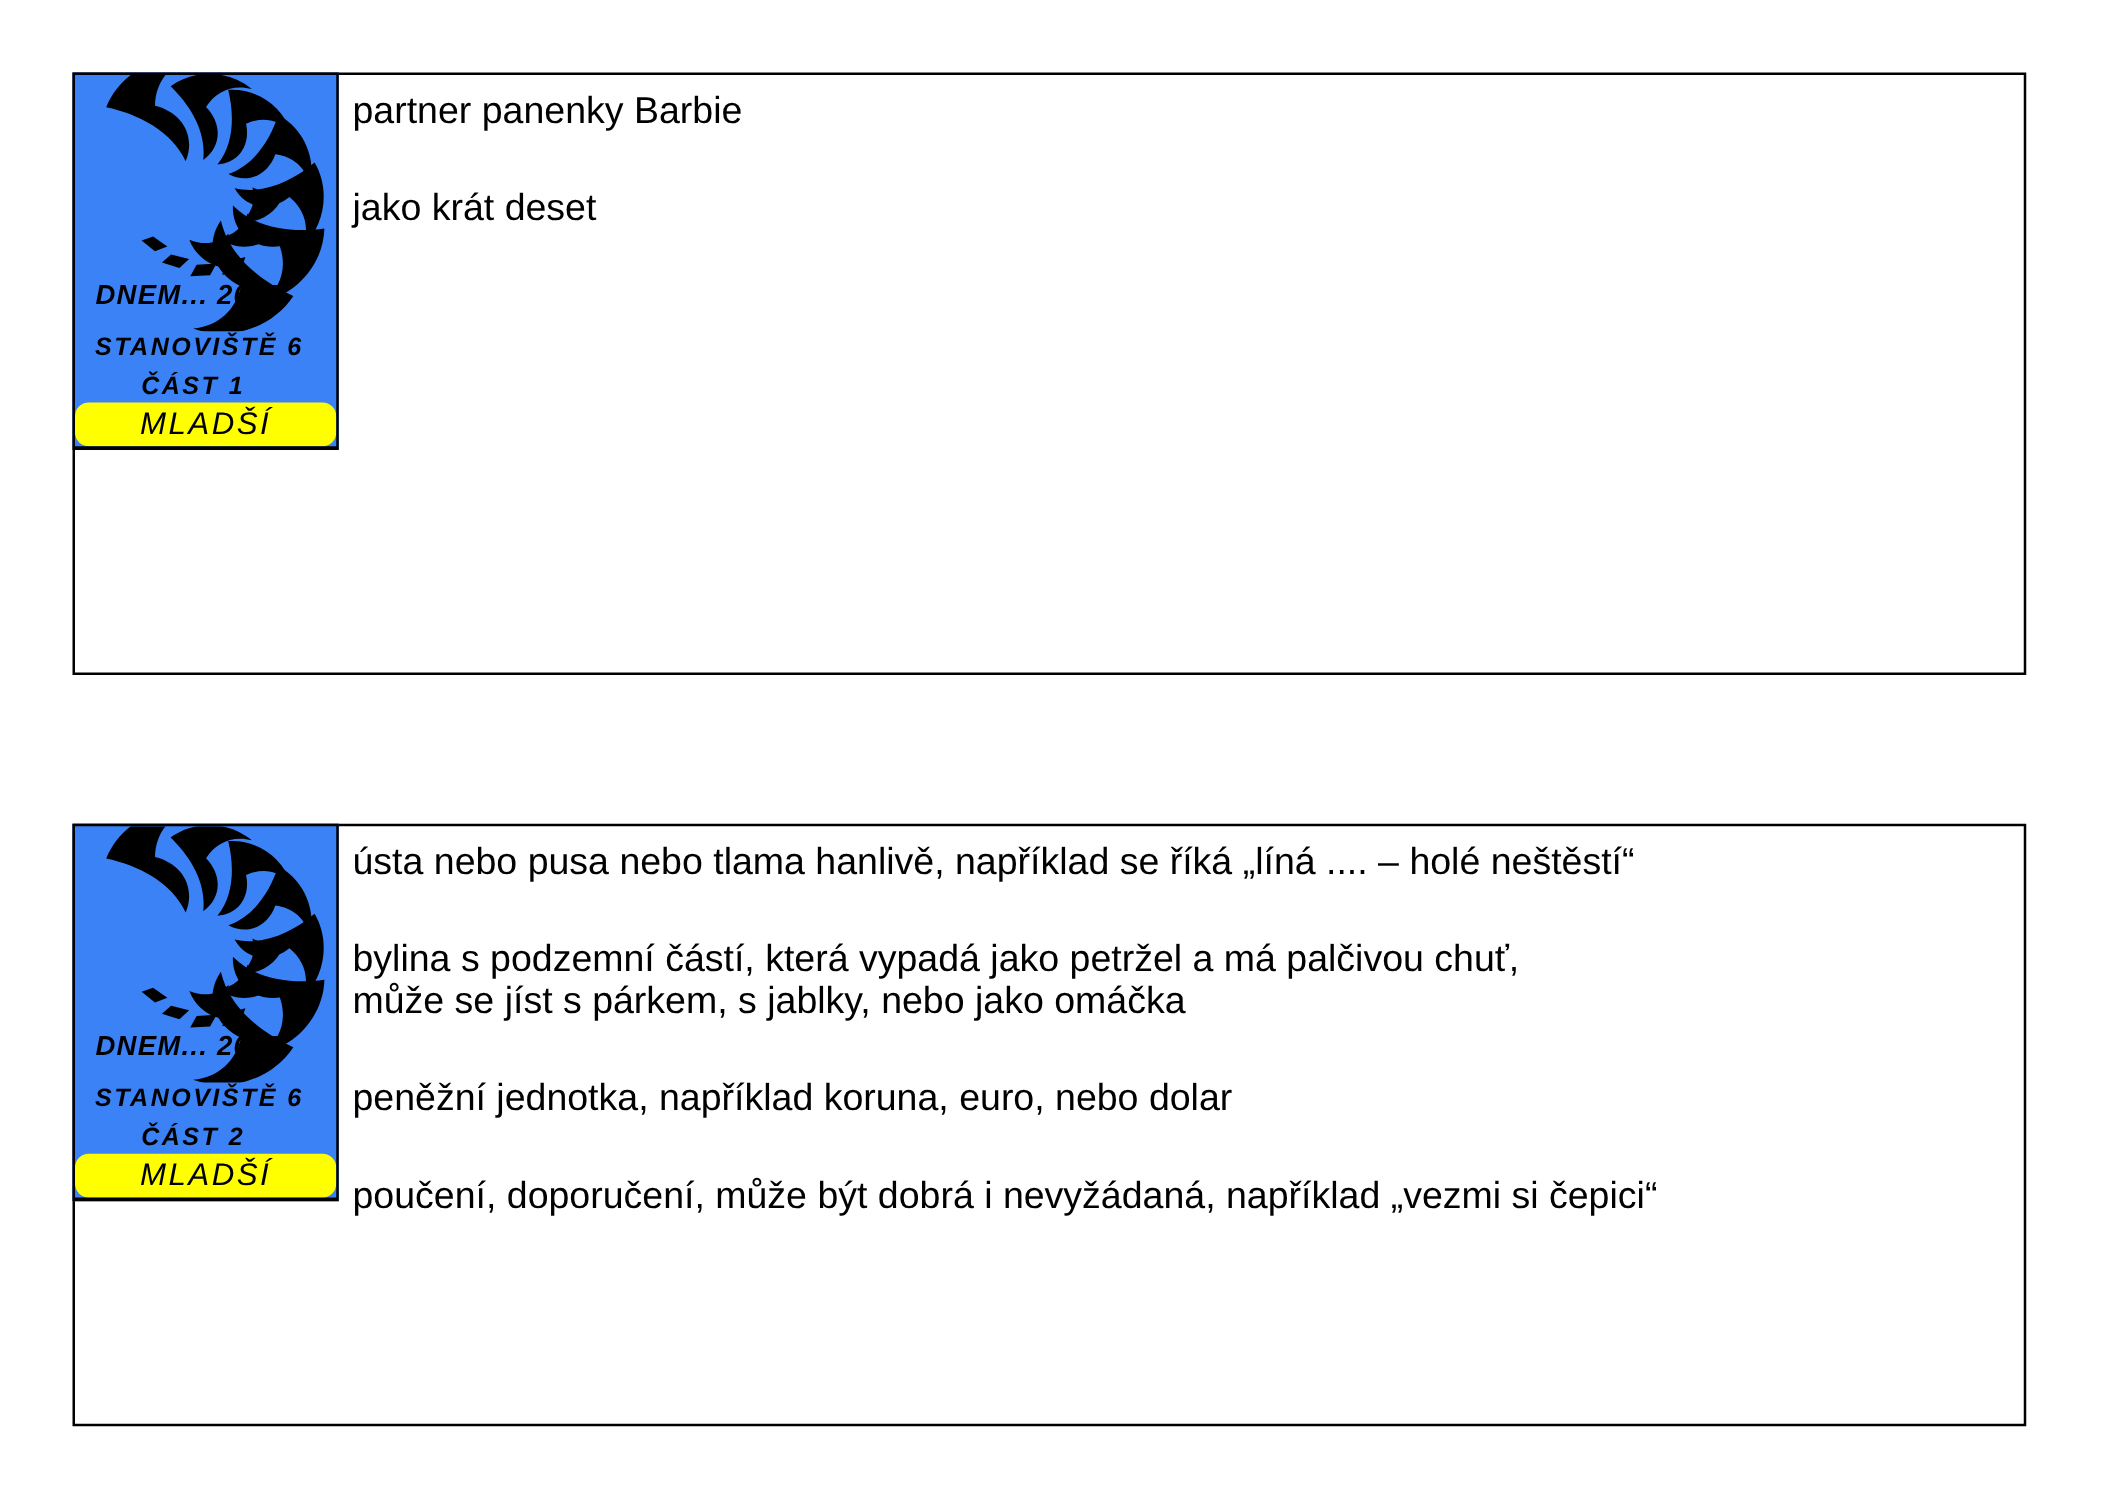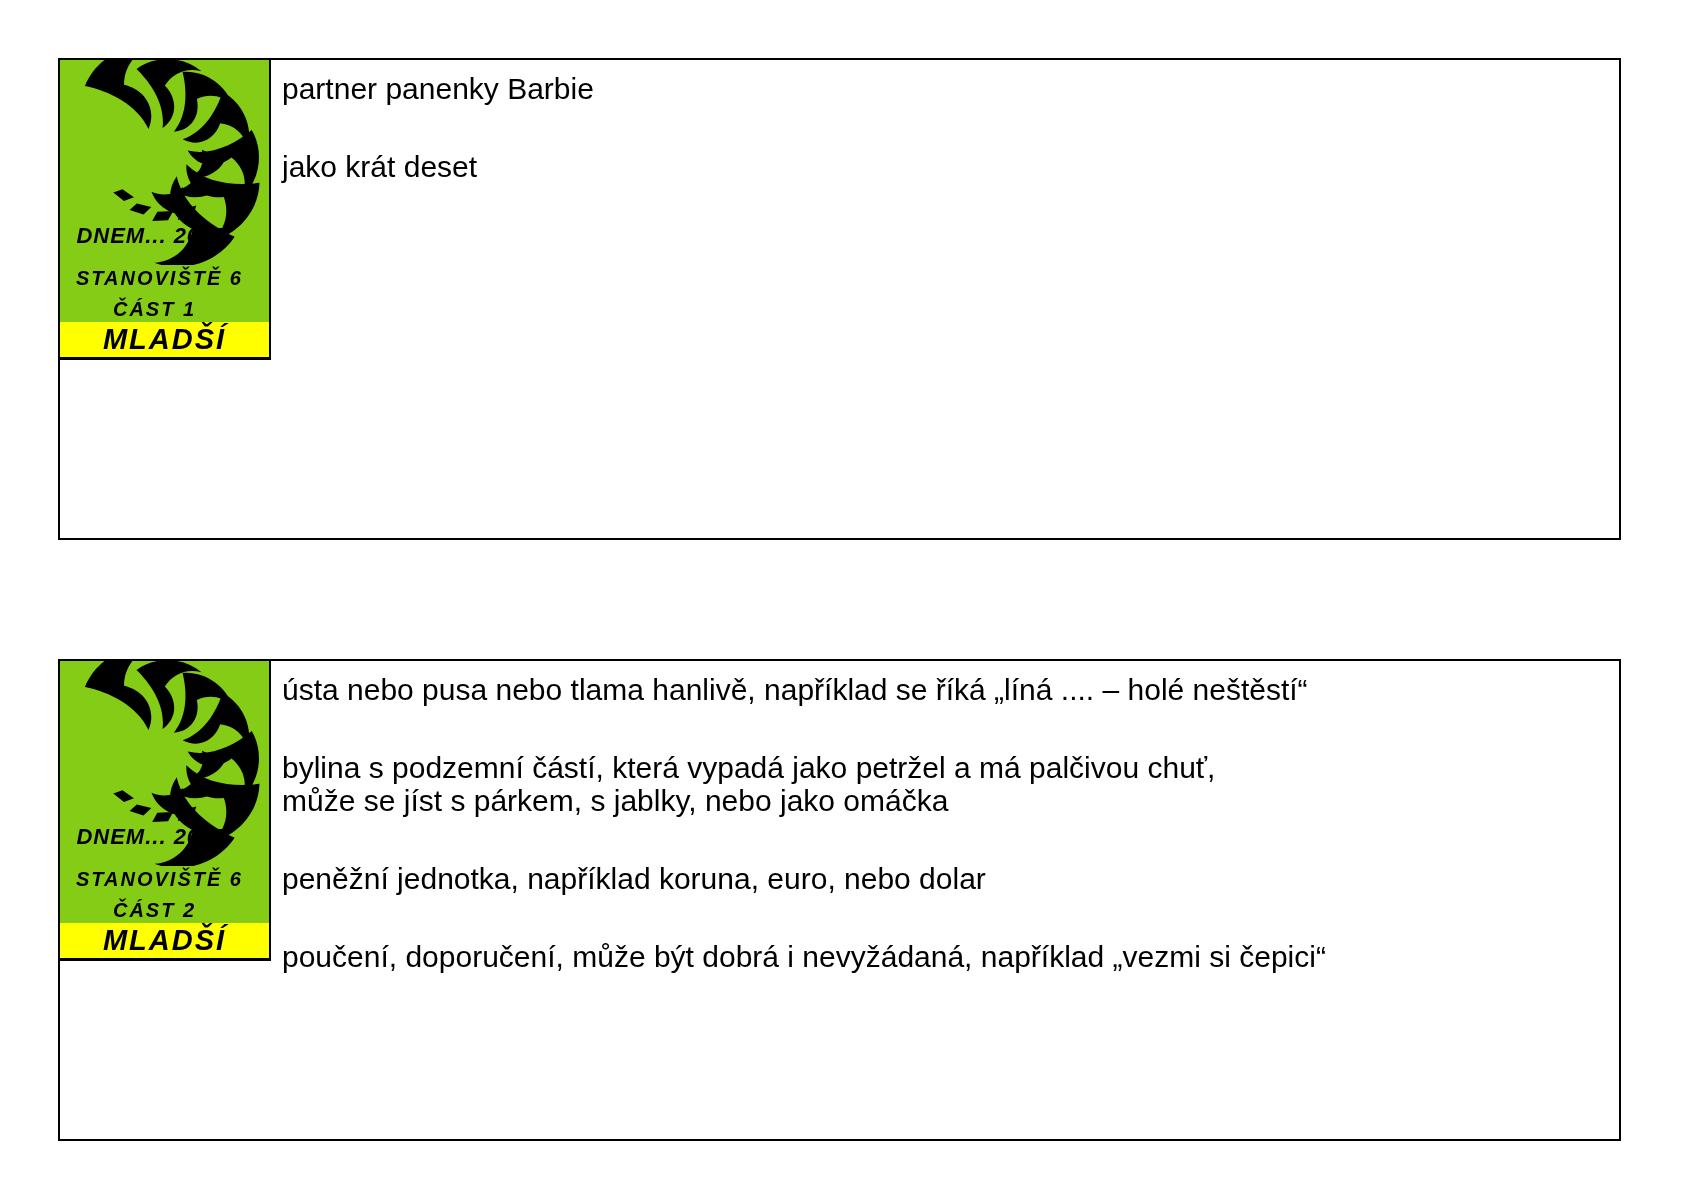--- a/index.html
+++ b/index.html
@@ -30,21 +30,21 @@
   
   .badge {
     position: absolute;
     left: -2px;
     top: -2px;
     width: 213px;
     height: 302px;
     border: 2px solid #000000;
     border-bottom-width: 3px;
     box-sizing: border-box;
-    background: #84cc16;
+    background: #3b82f6;
     overflow: hidden;
   }
   .badge-art {
     position: absolute;
     top: 0;
     left: 2px;
     width: 205px;
     height: 205px;
     z-index: 1;
   }
@@ -68,25 +68,26 @@
   .badge-band {
     position: absolute;
     left: 0;
     right: 0;
     bottom: 0;
     height: 35px;
     background: #ffff00;
     display: flex;
     align-items: center;
     justify-content: center;
-    font-size: 29px;
-    font-weight: bold;
+    font-size: 25px;
+    font-weight: normal;
     font-style: italic;
     letter-spacing: 2px;
     z-index: 2;
+    border-radius: 11px;
   }
 
   
   .card-body {
     position: absolute;
     left: 222px;
     top: 0;
     right: 14px;
     padding-top: 12px;
     font-size: 30px;

